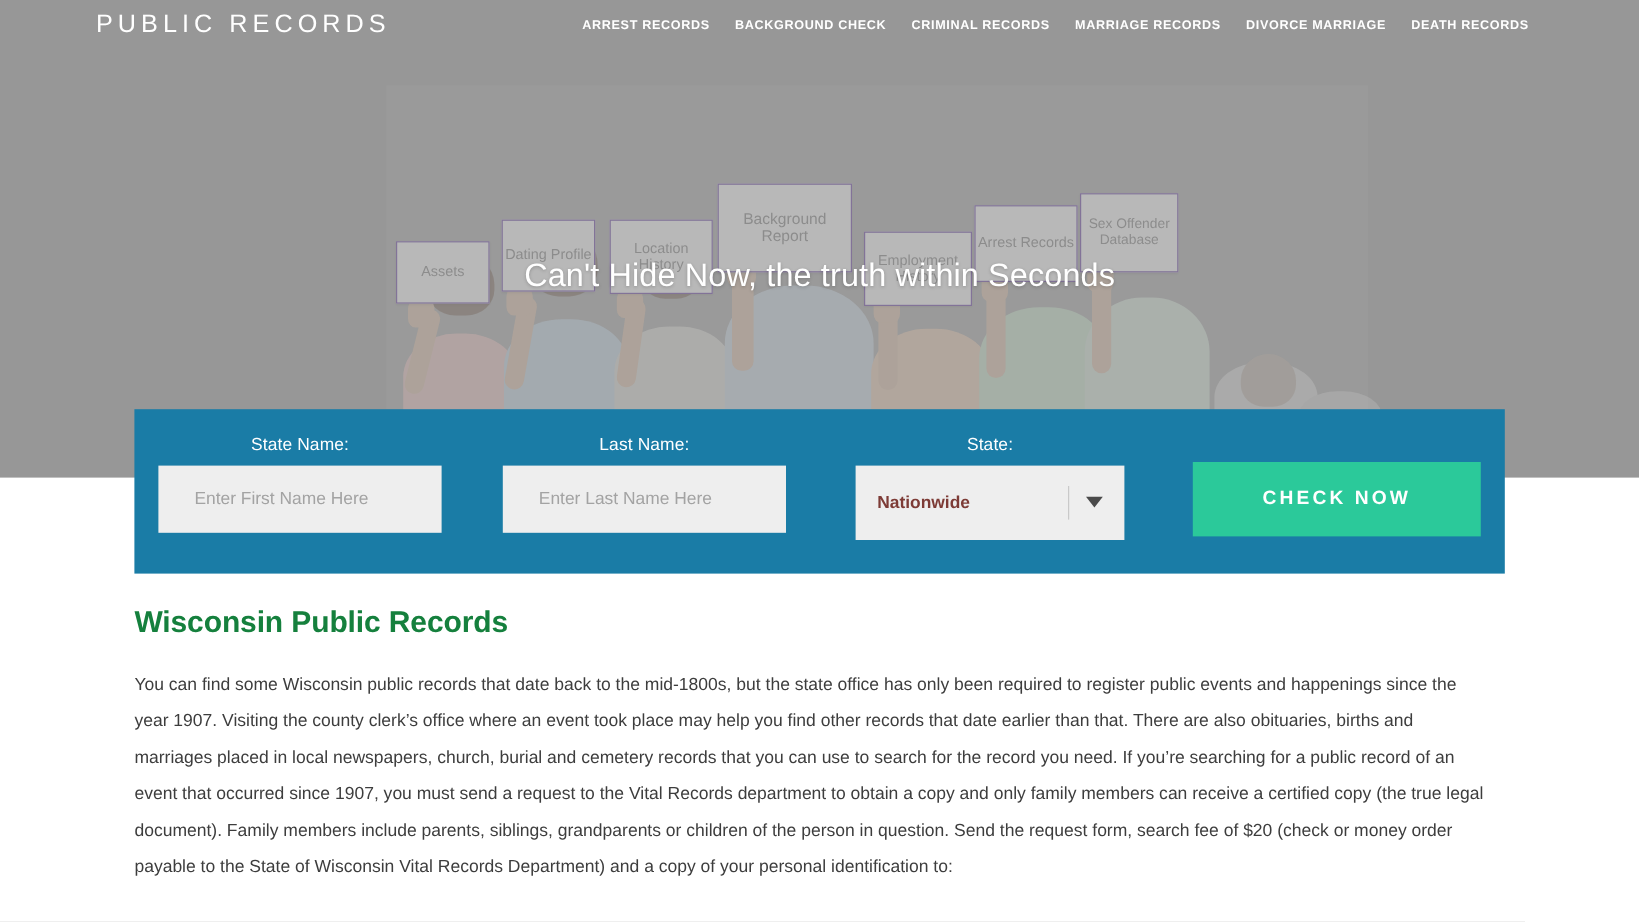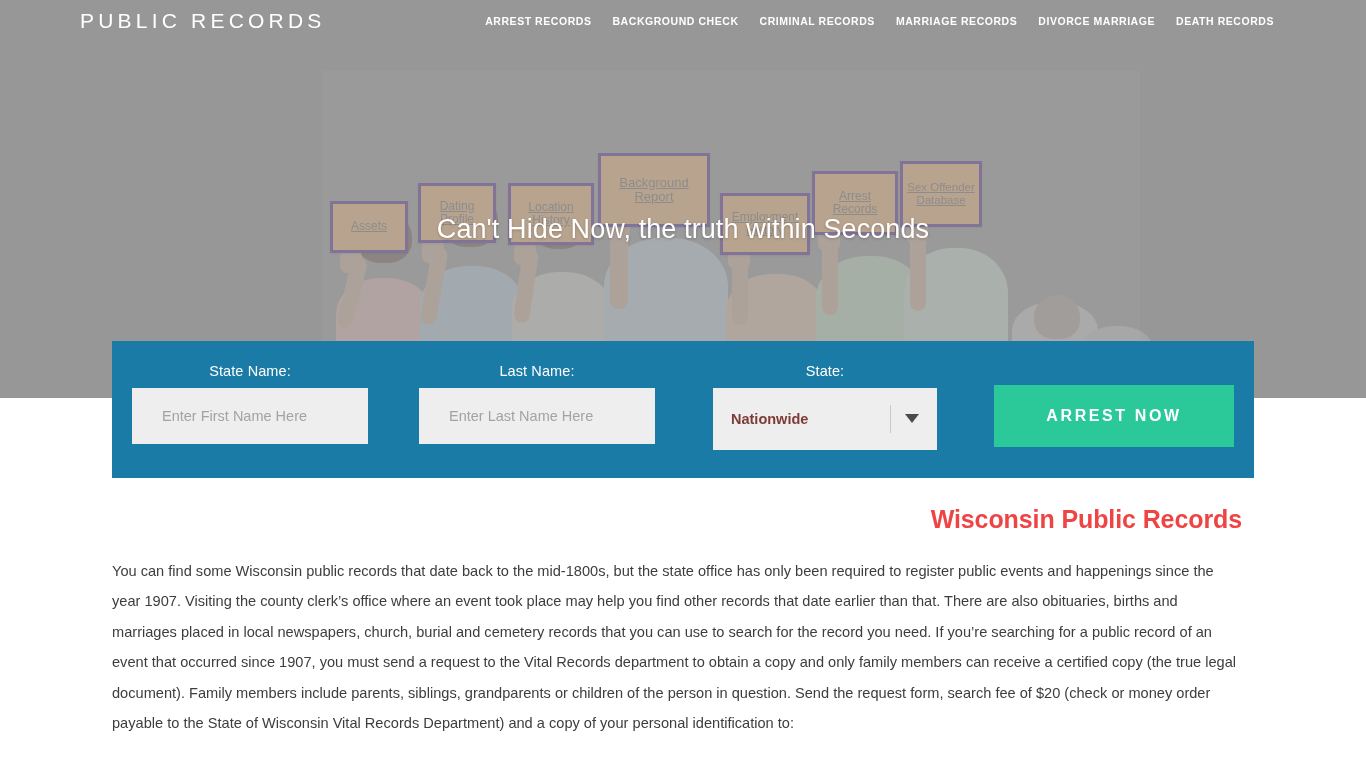--- a/index.html
+++ b/index.html
@@ -28,29 +28,28 @@
     position: absolute; left: 0; top: 0;
     width: 818px; height: 327px;
     opacity: .30;
   }
   .person {
     position: absolute; bottom: 0;
     border-radius: 46% 46% 0 0 / 30% 30% 0 0;
   }
   .sign {
     position: absolute;
-    background: #fdba74;
-    border: 3px solid #4c1d95;
+    background: #ffffff;
+    border: 1px solid #4c1d95;
     display: flex; align-items: center; justify-content: center;
     text-align: center;
     color: #6e6e6e;
     font-family: "Liberation Sans", sans-serif;
     line-height: 1.1;
     box-shadow: 0 1px 2px rgba(0,0,0,.18);
-    text-decoration: underline;
   }
   .hand {
     position: absolute;
     background: #d9b79b;
     border-radius: 42% 42% 28% 28%;
   }
   .arm {
     position: absolute;
     background: #d9b79b;
     border-radius: 8px;
@@ -173,24 +172,23 @@
   }
 
   
   .content {
     position: absolute; left: 112px; top: 505px;
     width: 1130px;
   }
   .content h1 {
     font-size: 25px;
     font-weight: bold;
-    color: #ef4444;
+    color: #15803d;
     margin-bottom: 22px;
     letter-spacing: -.1px;
-    text-align: right;
   }
   .content p {
     font-size: 14.6px;
     line-height: 30.4px;
     color: #3d3d3d;
     text-align: left;
   }
 </style>
 </head>
 <body>
@@ -278,21 +276,21 @@
         <span class="select-divider"></span>
         <span class="select-caret"></span>
       </div>
     </div>
 
     <div class="field-group fg-last">
       <div class="field-label">Last Name:</div>
       <input class="text-input" type="text" placeholder="Enter Last Name Here" style="">
     </div>
 
-    <button class="search-btn">ARREST NOW</button>
+    <button class="search-btn">CHECK NOW</button>
   </div>
 
   <div class="content">
     <h1>Wisconsin Public Records</h1>
     <p>You can find some Wisconsin public records that date back to the mid-1800s, but the state office has only been required to register public events and happenings since the year 1907. Visiting the county clerk’s office where an event took place may help you find other records that date earlier than that. There are also obituaries, births and marriages placed in local newspapers, church, burial and cemetery records that you can use to search for the record you need. If you’re searching for a public record of an event that occurred since 1907, you must send a request to the Vital Records department to obtain a copy and only family members can receive a certified copy (the true legal document). Family members include parents, siblings, grandparents or children of the person in question. Send the request form, search fee of $20 (check or money order payable to the State of Wisconsin Vital Records Department) and a copy of your personal identification to:</p>
   </div>
 
 </div>
 
 </body></html>

